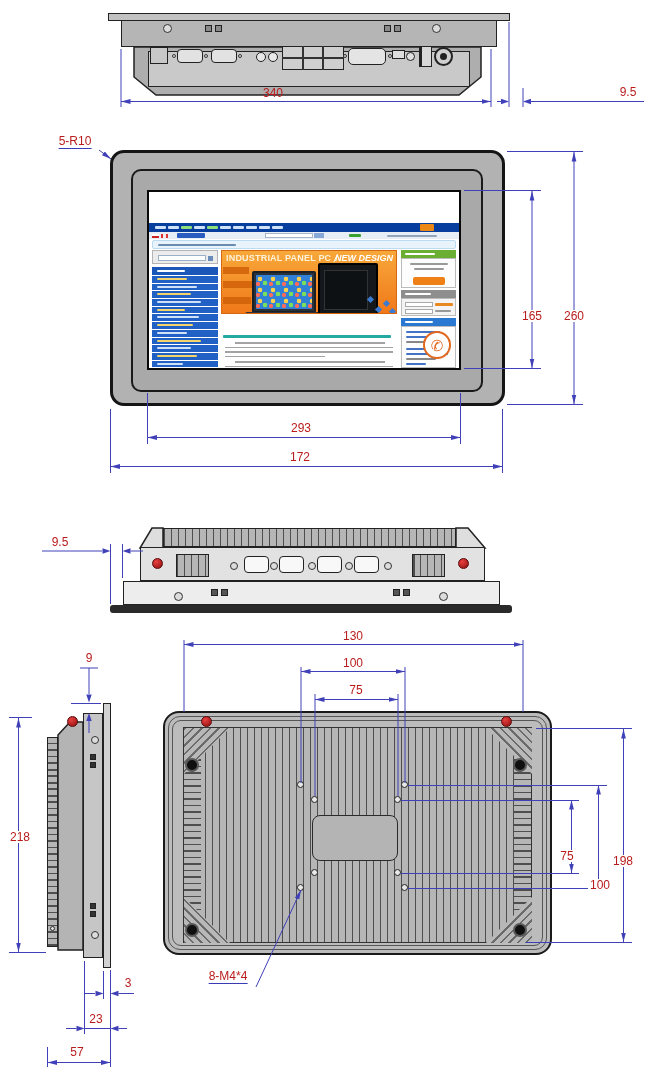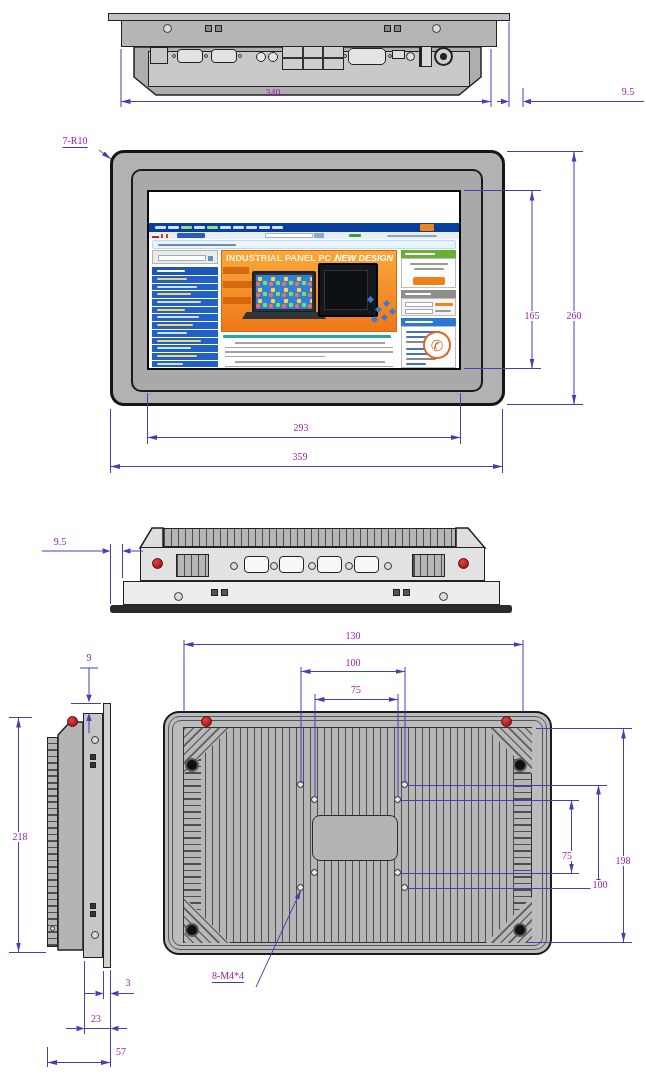--- a/index.html
+++ b/index.html
@@ -1,22 +1,22 @@
 <!DOCTYPE html>
 <html><head>
 <meta charset="utf-8">
 <style>
   html,body{margin:0;padding:0;background:#fff;}
   *{box-sizing:border-box;}
   #canvas{position:relative;width:646px;height:1080px;background:#fff;overflow:hidden;
           font-family:"Liberation Sans",sans-serif;}
   .abs{position:absolute;}
   
-  .dim{position:absolute;transform:translate(-50%,-50%);color:#a21caf;
-       font-family:Liberation Serif, serif;font-size:10px;line-height:1;white-space:nowrap;z-index:10;}
+  .dim{position:absolute;transform:translate(-50%,-50%);color:#b91c1c;
+       font-family:Liberation Sans, sans-serif;font-size:12px;line-height:1;white-space:nowrap;z-index:10;}
   .dim.bgw{background:#fff;padding:0 2px;margin-top:24px;}
   .dim.ul{border-bottom:1px solid #3a3ab4;padding-bottom:1px;}
   
   .lay{position:absolute;left:0;top:0;z-index:1;pointer-events:none;}
   .dimsvg{position:absolute;left:0;top:0;z-index:9;pointer-events:none;}
   
   .part{position:absolute;border:1.5px solid #222;background:#b5b5b5;z-index:2;}
   .noborder{border:none;}
   .circ{border-radius:50%;}
   .finsV{background:repeating-linear-gradient(90deg,#4e4e4e 0px,#4e4e4e 1.5px,#b6b6b6 1.5px,#b6b6b6 7px);}
@@ -160,21 +160,21 @@
               </div>
             <div class="catrow">
                 <div class="dash" style="width:40px;background:#f4d468;"></div>
               </div>
             <div class="catrow">
                 <div class="dash" style="width:26px;"></div>
               </div>
           </div>
         </div>
 
-        <div class="abs" style="left:72px;top:58px;width:176px;height:82px;background:linear-gradient(180deg,#f8a83a,#f07818);border:1px solid #d86810;overflow:hidden;">
+        <div class="abs" style="left:72px;top:58px;width:176px;height:64px;background:linear-gradient(180deg,#f8a83a,#f07818);border:1px solid #d86810;overflow:hidden;">
           <span class="abs" style="left:4px;top:2px;font-size:9px;font-weight:bold;color:#fdf2da;letter-spacing:.2px;">INDUSTRIAL PANEL PC</span>
           <span class="abs" style="left:112px;top:1px;font-size:11px;color:#fff;font-style:italic;">/</span>
           <span class="abs" style="right:3px;top:2px;font-size:9px;font-style:italic;font-weight:bold;color:#fff;">NEW DESIGN</span>
           <div class="abs" style="left:1px;top:16px;width:26px;height:7px;background:#d06008;opacity:.85;"></div>
           <div class="abs" style="left:1px;top:30px;width:30px;height:7px;background:#d06008;opacity:.85;"></div>
           <div class="abs" style="left:1px;top:46px;width:28px;height:7px;background:#d06008;opacity:.85;"></div>
           <div class="abs" style="left:30px;top:20px;width:64px;height:42px;background:#2a3138;border:2px solid #1b2026;border-radius:2px;">
             <div class="abs" style="left:2px;top:2px;width:56px;height:34px;background:#3080d8;background-image:radial-gradient(circle at 4px 4px,#ffd24a 2px,transparent 2.6px),radial-gradient(circle at 9px 8px,#7ae05a 2px,transparent 2.6px),radial-gradient(circle at 2px 9px,#ff6a5a 1.8px,transparent 2.4px);background-size:13px 11px;"></div>
           </div>
           <div class="abs" style="left:20px;top:61px;width:84px;height:7px;background:#2e353c;clip-path:polygon(5% 0,95% 0,100% 100%,0 100%);"></div>
@@ -390,32 +390,32 @@
       <polygon points="89,713 86.3,721 91.7,721"></polygon>
       <polygon points="103.5,993.5 95.5,990.8 95.5,996.2"></polygon>
       <polygon points="110.5,993.5 118.5,990.8 118.5,996.2"></polygon>
       <polygon points="84.5,1028.5 76.5,1025.8 76.5,1031.2"></polygon>
       <polygon points="110.5,1028.5 118.5,1025.8 118.5,1031.2"></polygon>
     </g>
   </svg>
 
   <span class="dim" style="left:273px;top:93px;">340</span>
   <span class="dim" style="left:628px;top:92px;">9.5</span>
-  <span class="dim ul" style="left:75px;top:142px;">7-R10</span>
+  <span class="dim ul" style="left:75px;top:142px;">5-R10</span>
   <span class="dim bgw" style="left:532px;top:292px;">165</span>
   <span class="dim bgw" style="left:574px;top:292px;">260</span>
   <span class="dim" style="left:301px;top:428px;">293</span>
-  <span class="dim" style="left:300px;top:457px;">359</span>
+  <span class="dim" style="left:300px;top:457px;">172</span>
   <span class="dim" style="left:60px;top:542px;">9.5</span>
   <span class="dim" style="left:89px;top:658px;">9</span>
   <span class="dim bgw" style="left:20px;top:813px;">218</span>
   <span class="dim" style="left:353px;top:636px;">130</span>
   <span class="dim" style="left:353px;top:663px;">100</span>
   <span class="dim" style="left:356px;top:690px;">75</span>
   <span class="dim bgw" style="left:567px;top:832px;">75</span>
   <span class="dim bgw" style="left:600px;top:861px;">100</span>
   <span class="dim bgw" style="left:623px;top:837px;">198</span>
   <span class="dim ul" style="left:228px;top:977px;">8-M4*4</span>
   <span class="dim" style="left:128px;top:983px;">3</span>
   <span class="dim" style="left:96px;top:1019px;">23</span>
-  <span class="dim" style="left:77px;top:1052px;margin-left:44px;">57</span>
+  <span class="dim" style="left:77px;top:1052px;">57</span>
 
 </div>
 
 </body></html>

